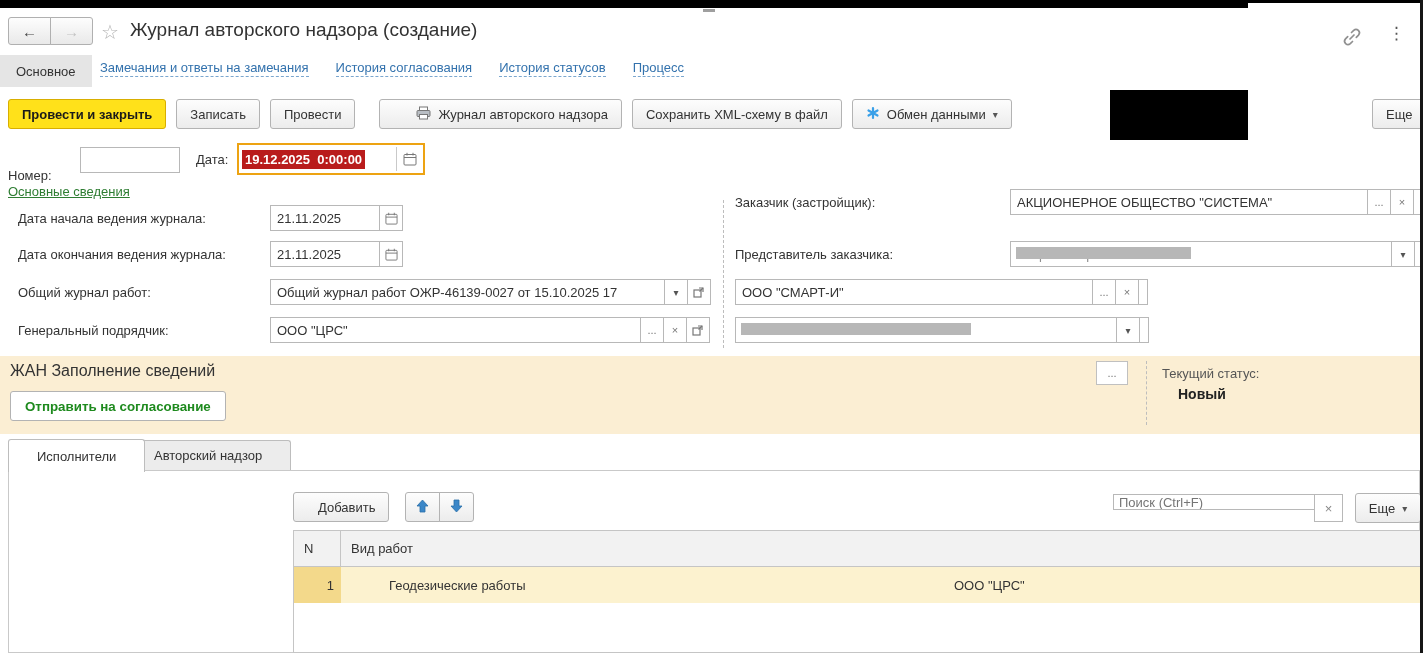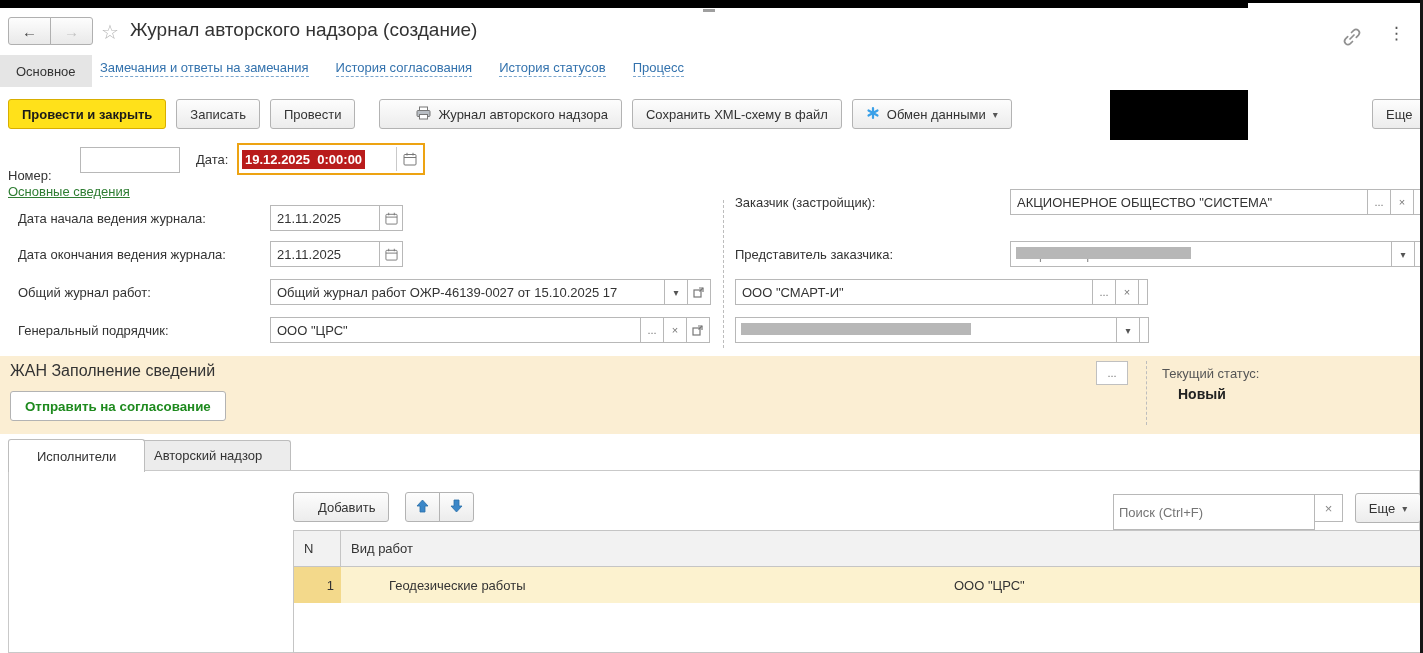--- a/index.html
+++ b/index.html
@@ -82,21 +82,21 @@
   .subtab.on { background: #fff; }
   .subtab.off { background: #dedede; margin-top: -1px; }
   .subtab-body { height: 107px; border: 1px solid #c0c0c0; border-top: none; background: #fff; }
 
   .add-btn { left: 293px; top: 492px; padding-left: 24px; }
   .arrgrp { left: 405px; top: 492px; display: flex; }
   .arrbtn { width: 35px; height: 30px; border: 1px solid #b3b3b3; background: linear-gradient(#fdfdfd, #ececec); display: flex; align-items: center; justify-content: center; cursor: pointer; }
   .arrbtn.first { border-radius: 3px 0 0 3px; }
   .arrbtn.last { border-radius: 0 3px 3px 0; margin-left: -1px; }
 
-  .search { left: 1113px; top: 494px; width: 202px; height: 36px; }
+  .search { left: 1113px; top: 494px; width: 202px; height: 16px; }
   .search-x { left: 1314px; top: 494px; width: 29px; height: 28px; border: 1px solid #b8b8b8; background: #fff; display: flex; align-items: center; justify-content: center; color: #888; cursor: pointer; }
   .more2 { left: 1355px; top: 493px; width: 66px; justify-content: center; }
 
   
   .grid { left: 293px; top: 530px; width: 1128px; height: 123px; border: 1px solid #c5c5c5; background: #fff; }
   .grid-head { display: flex; height: 36px; background: #f2f2f2; border-bottom: 1px solid #c5c5c5; }
   .gh { display: flex; align-items: center; padding: 0 10px; border-right: 1px solid #c5c5c5; color: #333; }
   .gh:last-child { border-right: none; }
   .grid-row { display: flex; height: 36px; cursor: pointer; }
   .gc { display: flex; align-items: center; padding: 0 10px; }

